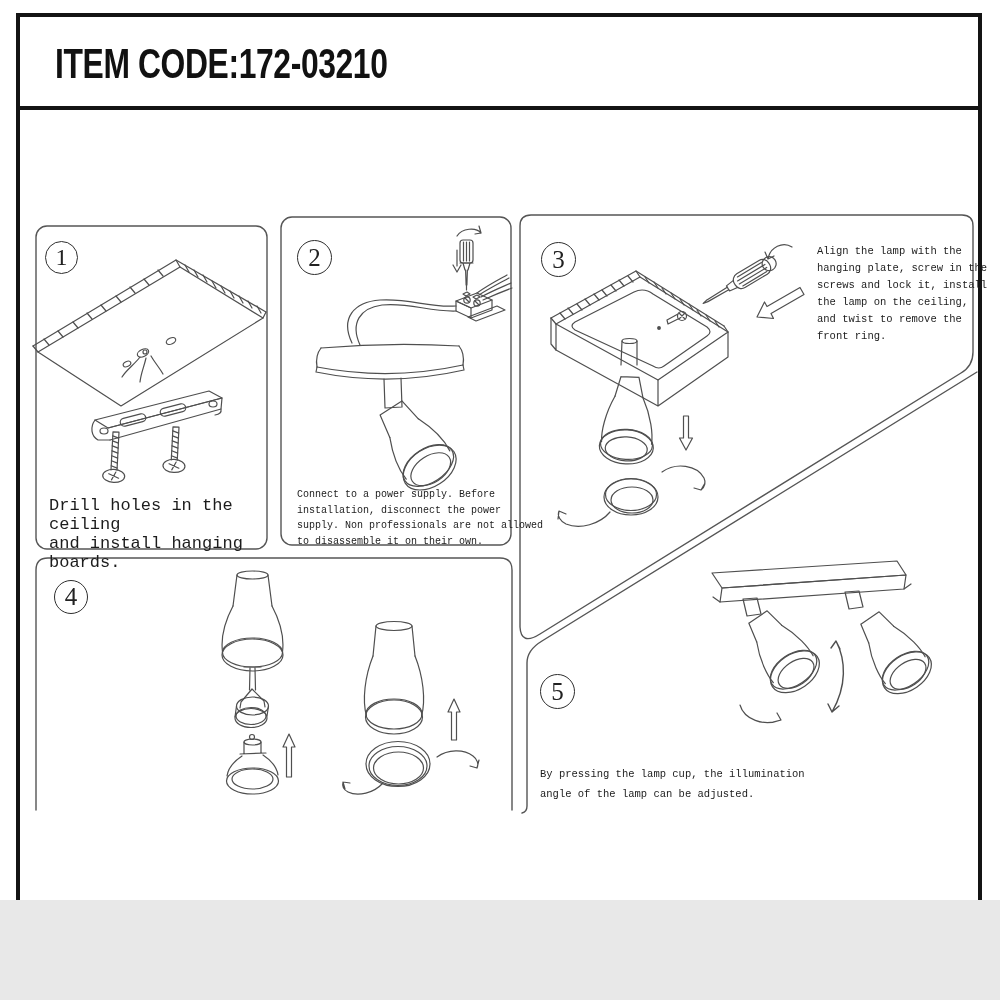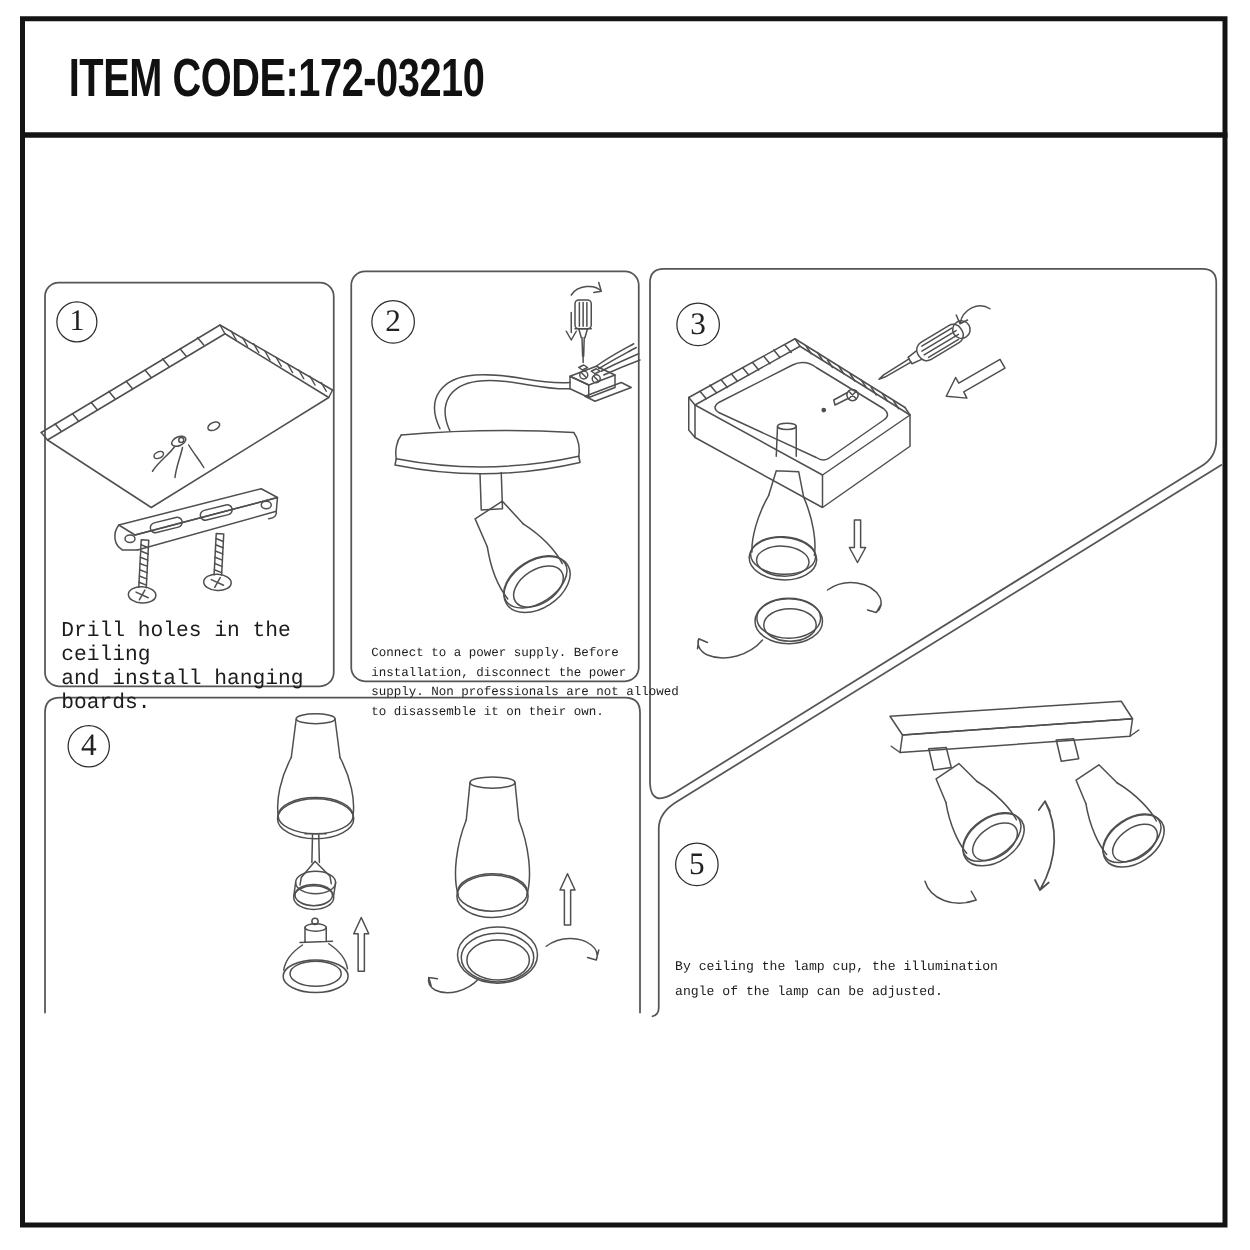--- a/index.html
+++ b/index.html
@@ -1,23 +1,23 @@
 <!DOCTYPE html>
 <html><head>
 <meta charset="utf-8">
 <style>
   html,body{margin:0;padding:0;background:#e8e8e8;}
-  #page{position:relative;width:1000px;height:1000px;background:#ffffff;overflow:hidden;
+  #page{position:relative;width:1000px;height:900px;background:#ffffff;overflow:hidden;
         font-family:"Liberation Sans",sans-serif;color:#1b1b1b;}
   svg.lineart{position:absolute;left:0;top:0;width:1000px;height:1000px;}
   .cap{position:absolute;white-space:pre-line;color:#1c1c1c;}
   .mono{font-family:"Liberation Mono","DejaVu Sans Mono",monospace;}
   .serif{font-family:"Liberation Serif","DejaVu Serif",serif;}
   .cap1{left:49px;top:496px;width:215px;font-size:17px;line-height:19px;}
-  .cap2{left:297px;top:516px;width:258px;font-size:10px;line-height:15.5px;}
+  .cap2{left:297px;top:487px;width:258px;font-size:10px;line-height:15.5px;}
   .cap3{left:817px;top:243px;width:175px;font-size:10.5px;line-height:17px;}
   .cap4{left:40px;top:735px;width:195px;font-size:15.5px;line-height:24px;}
   .cap5{left:540px;top:765px;width:280px;font-size:10.5px;line-height:19.5px;}
   .hdr{position:absolute;left:55px;top:39px;font-size:43px;font-weight:bold;
        letter-spacing:-0.5px;transform:scaleX(0.74);transform-origin:left top;color:#111;}
   .stepnum{position:absolute;border:1.5px solid #2e2e2e;border-radius:50%;
            display:flex;align-items:center;justify-content:center;
            font-family:"Liberation Serif","DejaVu Serif",serif;color:#222;background:#fff0;}
   .s1{left:45px;top:241px;width:31px;height:31px;font-size:24px;}
   .s2{left:297px;top:240px;width:33px;height:33px;font-size:25px;}
@@ -238,16 +238,22 @@
   <div class="stepnum s3">3</div>
   <div class="stepnum s4">4</div>
   <div class="stepnum s5">5</div>
 
   <div class="cap mono cap1">Drill holes in the ceiling
 and install hanging boards.</div>
   <div class="cap mono cap2">Connect to a power supply. Before
 installation, disconnect the power
 supply. Non professionals are not allowed
 to disassemble it on their own.</div>
-  <div class="cap mono cap5">By ceiling the lamp cup, the illumination
+  <div class="cap mono cap3">Align the lamp with the
+hanging plate, screw in the
+screws and lock it, install
+the lamp on the ceiling,
+and twist to remove the
+front ring.</div>
+  <div class="cap mono cap5">By pressing the lamp cup, the illumination
 angle of the lamp can be adjusted.</div>
 
 </div>
 
 </body></html>

